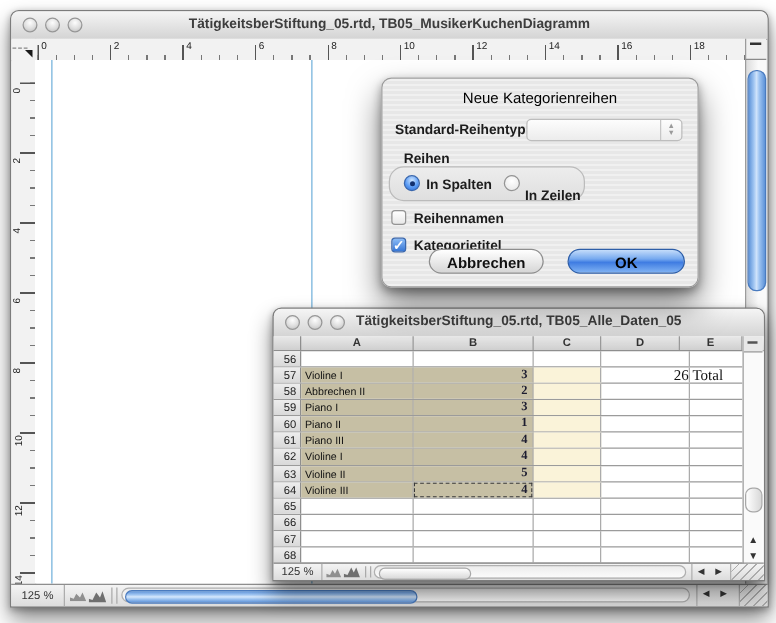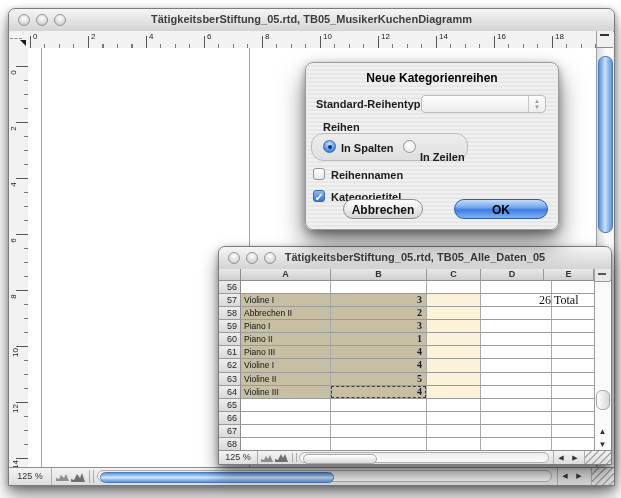--- a/index.html
+++ b/index.html
@@ -90,21 +90,21 @@
     border-left:1px solid #9c9c9c;background:#fafafa;box-sizing:border-box;}
   .sheet-vscroll .topbox{position:absolute;left:0;right:0;top:0;height:12px;border-bottom:1px solid #9c9c9c;background:#e8e8e8;}
   .sheet-vscroll .topbox .dash{position:absolute;left:3px;top:4px;width:8px;border-top:2px solid #555;}
   .thumb-v-white{position:absolute;left:1px;width:12px;height:18px;border-radius:6px;border:1px solid #a8a8a8;
     background:linear-gradient(90deg,#ffffff,#d8d8d8);}
   .va{position:absolute;left:0;right:0;height:13px;text-align:center;font-size:8px;color:#333;line-height:13px;}
   
   .dialog{position:absolute;left:305px;top:62px;width:252px;height:166px;border-radius:8px;
     background:repeating-linear-gradient(180deg,#f0f0f0 0 2px,#e7e7e7 2px 4px);
     border:1px solid #9a9a9a;box-shadow:0 14px 26px rgba(0,0,0,.5), 0 3px 8px rgba(0,0,0,.35);}
-  .dialog .dtitle{position:absolute;left:0;right:0;top:8px;text-align:center;font-size:12px;font-weight:bold;color:#000;}
+  .dialog .dtitle{position:absolute;left:0;right:0;top:8px;text-align:center;font-size:12px;font-weight:normal;color:#000;}
   .dlabel{position:absolute;font-size:11px;font-weight:bold;color:#1c1c1c;white-space:nowrap;text-align:right;}
   .popup{position:absolute;left:115px;top:32px;width:125px;height:18px;border:1px solid #bdbdbd;border-radius:4px;
     background:linear-gradient(180deg,#fdfdfd,#ececec);box-sizing:border-box;}
   .popup .stepper{position:absolute;right:0;top:0;bottom:0;width:16px;border-left:1px solid #c6c6c6;
     display:flex;flex-direction:column;align-items:center;justify-content:center;font-size:6px;color:#9a9a9a;line-height:6px;}
   .groupbox{position:absolute;left:5px;top:70px;width:157px;height:28px;border:1px solid #bbb;border-radius:12px;
     background:linear-gradient(180deg,#ededed,#dfdfdf);box-sizing:border-box;}
   .radio{position:absolute;width:13px;height:13px;border-radius:50%;box-sizing:border-box;}
   .radio.on{border:1px solid #3a67ad;background:radial-gradient(circle at 50% 30%,#cfe6ff 0%,#5b9cf5 55%,#2d6bd0 100%);}
   .radio.on::after{content:"";position:absolute;left:4px;top:4px;width:4px;height:4px;border-radius:50%;background:#12306e;}
@@ -361,15 +361,15 @@
   <div class="dlabel" style="left:35px;top:79px;">In Spalten</div>
   <div class="radio off" style="left:97px;top:77px;"></div>
   <div class="dlabel" style="left:114px;top:88px;">In Zeilen</div>
 
   <div class="checkbox off" style="left:7px;top:105px;"></div>
   <div class="dlabel" style="left:25px;top:106px;">Reihennamen</div>
 
   <div class="checkbox on" style="left:7px;top:127px;">✓</div>
   <div class="dlabel" style="left:25px;top:128px;">Kategorietitel</div>
 
-  <div class="btn plain" style="left:37px;top:136px;width:80px;">Abbrechen</div>
+  <div class="btn plain" style="left:37px;top:136px;width:92px;">Abbrechen</div>
   <div class="btn blue" style="left:148px;top:136px;width:94px;">OK</div>
 </div>
 
 </body></html>

